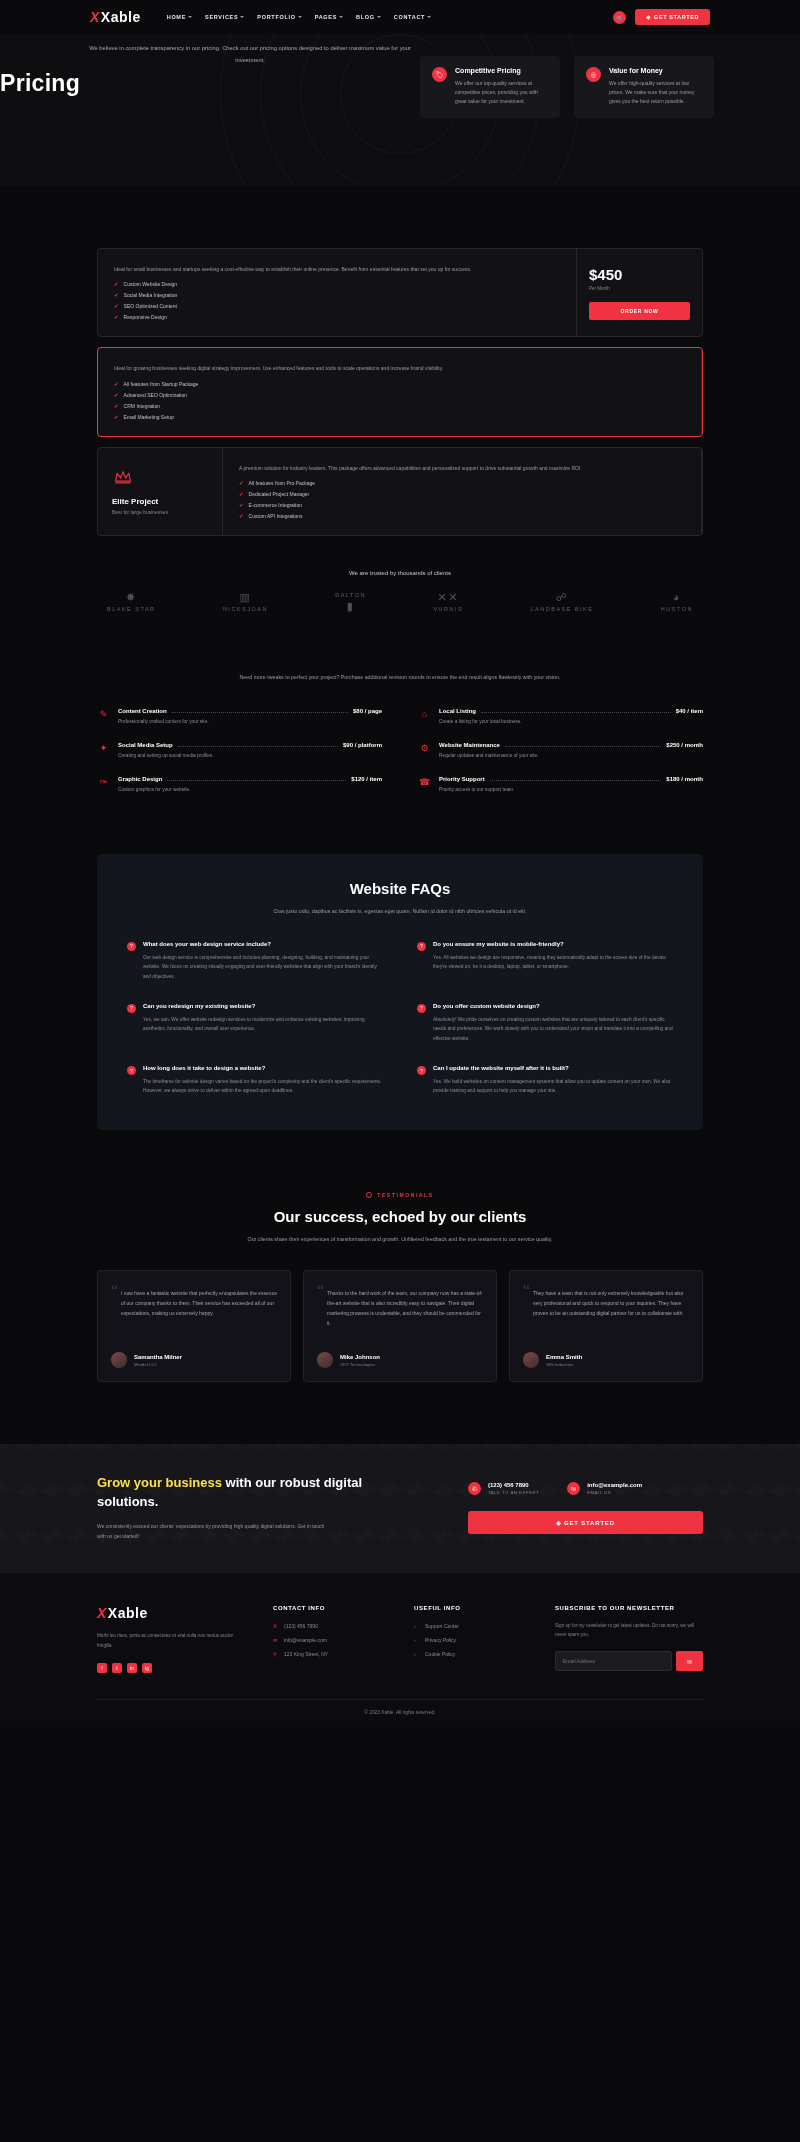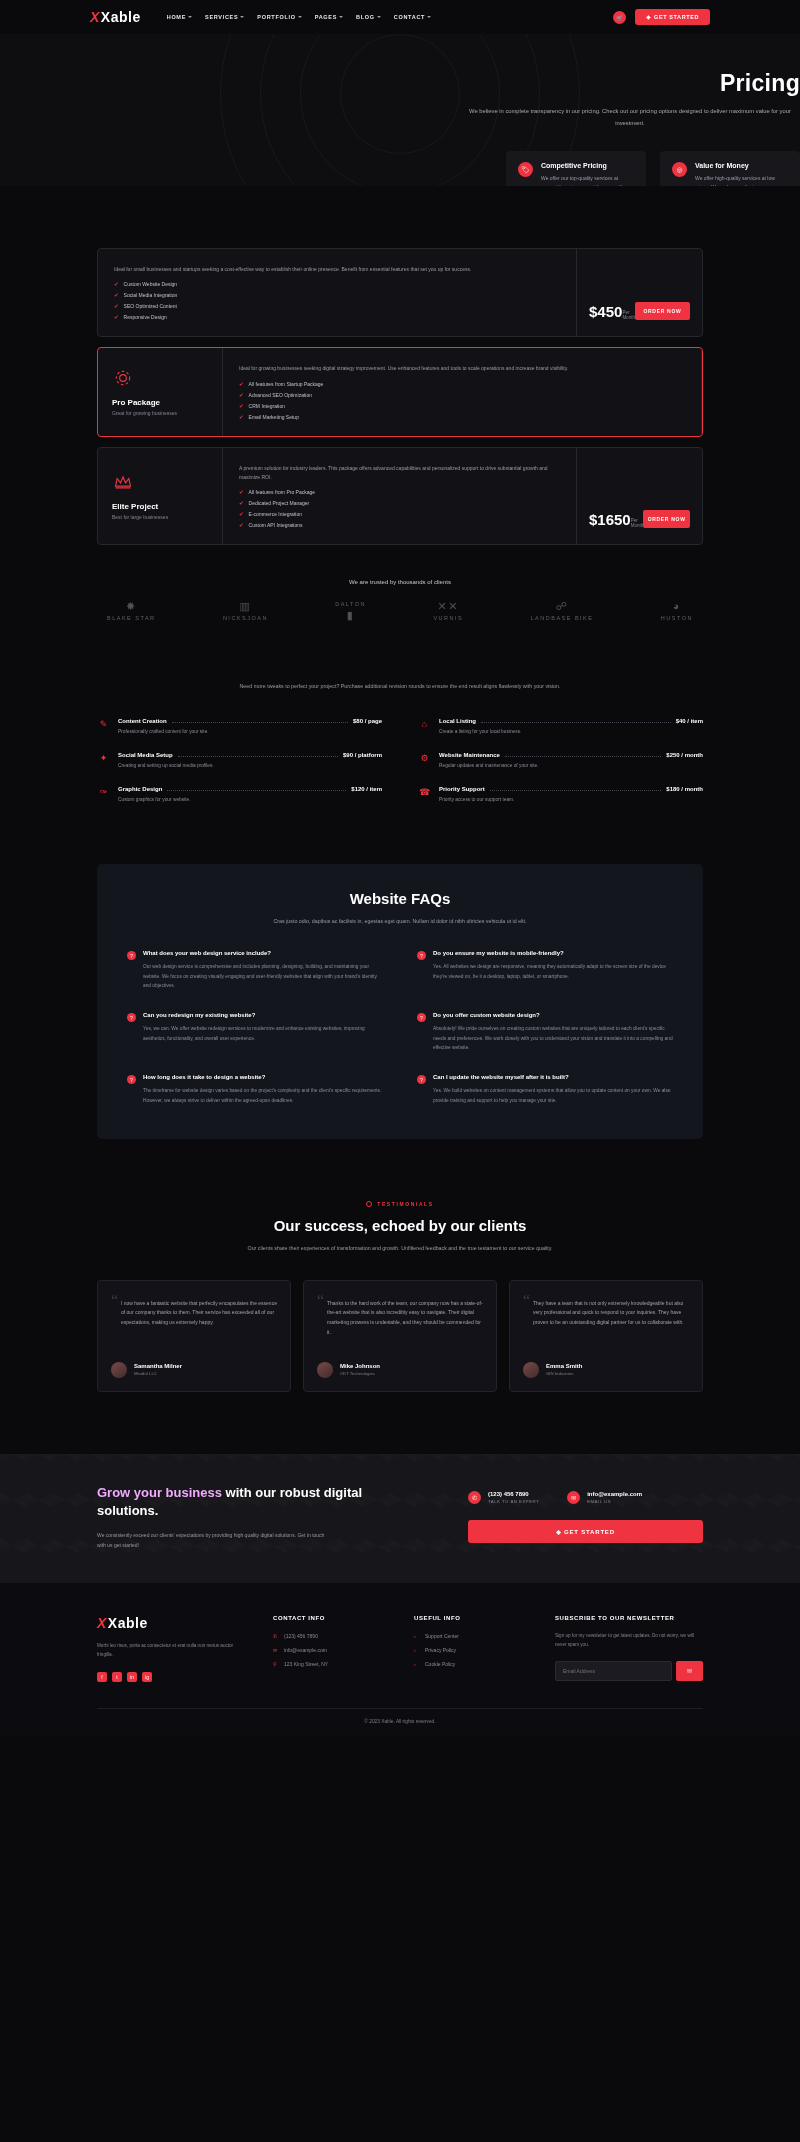--- a/index.html
+++ b/index.html
@@ -23,21 +23,21 @@
   .hdr-right { margin-left:auto; display:flex; align-items:center; gap:9px; }
   .hdr-circle { width:13px;height:13px;border-radius:50%;background:#ef3340;display:flex;align-items:center;justify-content:center;color:#fff;font-size:6px; }
   .btn-get {
     background:#ef3340; color:#fff; font-size:5.5px; font-weight:bold; letter-spacing:.6px;
     padding:5px 11px; border-radius:3px; display:flex; align-items:center; gap:3px; border:none;
   }
 
   
   .hero {
     position:relative; height:152px; background:#0e0e11;
-    display:flex; flex-direction:column; align-items:flex-end; overflow:hidden;
+    display:flex; flex-direction:row; align-items:flex-start; overflow:hidden;
   }
   .hero-rings { position:absolute; top:-60px; left:50%; transform:translateX(-50%); }
   .ring { position:absolute; border:1px solid rgba(255,255,255,0.045); border-radius:50%; left:50%; top:0; transform:translateX(-50%); }
   .hero h1 { position:relative; color:#fff; font-size:23px; font-weight:bold; margin-top:36px; letter-spacing:.3px; }
   .hero p { position:relative; font-size:5.8px; color:#a7a7b0; line-height:2.0; text-align:center; margin-top:9px; max-width:340px; }
   .hero-cards { position:relative; display:flex; gap:14px; margin-top:22px; }
   .hero-card {
     width:140px; background:#17171c; border-radius:4px; padding:11px 12px 13px 12px;
     display:flex; gap:8px; align-items:flex-start;
   }
@@ -54,21 +54,21 @@
   .plan.featured { border-color:#ef3340; }
   .plan-col-1 { width:125px; padding:16px 14px; border-right:1px solid #26262d; display:flex; flex-direction:column; justify-content:center; }
   .plan-icon { width:22px;height:20px; margin-bottom:10px; }
   .plan-name { color:#fff; font-size:8px; font-weight:bold; }
   .plan-sub { color:#85858f; font-size:5px; margin-top:3px; }
   .plan-col-2 { flex:1; padding:16px 16px; border-right:1px solid #26262d; }
   .plan-desc { font-size:5px; color:#9b9ba4; line-height:1.85; }
   .feat-list { margin-top:7px; display:flex; flex-direction:column; gap:5px; }
   .feat { font-size:5px; color:#c2c2ca; display:flex; align-items:center; gap:5px; }
   .tick { color:#ef3340; font-size:5.5px; }
-  .plan-col-3 { width:125px; padding:16px 12px; display:flex; align-items:flex-end; justify-content:center; }
+  .plan-col-3 { width:125px; padding:16px 12px; display:flex; flex-direction:column; align-items:flex-start; justify-content:center; }
   .price { color:#fff; font-size:15px; font-weight:bold; }
   .price-per { color:#85858f; font-size:4.5px; margin-top:3px; }
   .order-btn {
     margin-top:11px; width:100%; background:#ef3340; color:#fff; border:none;
     font-size:5px; font-weight:bold; letter-spacing:.7px; padding:6px 0; border-radius:2px;
   }
 
   
   .trusted { margin-top:34px; text-align:center; }
   .trusted-title { font-size:6px; color:#c7c7cf; }
@@ -118,21 +118,21 @@
     display:flex; align-items:center;
   }
   .cta-hex { position:absolute; inset:0; opacity:.5;
     background-image:
       linear-gradient(30deg, rgba(255,255,255,.02) 12%, transparent 12.5%, transparent 87%, rgba(255,255,255,.02) 87.5%),
       linear-gradient(150deg, rgba(255,255,255,.02) 12%, transparent 12.5%, transparent 87%, rgba(255,255,255,.02) 87.5%),
       linear-gradient(30deg, rgba(255,255,255,.02) 12%, transparent 12.5%, transparent 87%, rgba(255,255,255,.02) 87.5%);
     background-size:26px 46px; }
   .cta-left { position:relative; width:300px; }
   .cta-h { font-size:13px; font-weight:bold; color:#fff; line-height:1.45; }
-  .cta-h .accent { color:#f0abfc; }
+  .cta-h .accent { color:#fde047; }
   .cta-p { font-size:5px; color:#97979f; line-height:1.95; margin-top:10px; max-width:230px; }
   .cta-right { position:relative; margin-left:auto; width:235px; }
   .cta-contacts { display:flex; gap:28px; }
   .cc { display:flex; gap:7px; align-items:center; }
   .cc-ic { width:13px;height:13px;border-radius:50%;background:#ef3340;color:#fff;font-size:6px;display:flex;align-items:center;justify-content:center;flex:none; }
   .cc-v { color:#fff; font-size:6px; font-weight:bold; }
   .cc-l { color:#86868f; font-size:4.3px; margin-top:2px; letter-spacing:.5px; }
   .cta-btn { margin-top:16px; width:100%; background:#ef3340; color:#fff; border:none; padding:8px 0; border-radius:3px; font-size:6px; font-weight:bold; letter-spacing:.8px; }
 
   
@@ -251,28 +251,20 @@
           </div>
         </div>
         <div class="plan-col-3">
           <div class="price">$450</div>
           <div class="price-per">Per Month</div>
           <button class="order-btn">ORDER NOW</button>
         </div>
       </div>
 
       <div class="plan featured">
-        <div class="plan-col-1">
-          <svg class="plan-icon" viewBox="0 0 24 24" fill="none" stroke="#ef3340" stroke-width="1.4">
-            <circle cx="12" cy="12" r="4"></circle>
-              <circle cx="12" cy="12" r="8" stroke-dasharray="3 3"></circle>
-          </svg>
-          <div class="plan-name">Pro Package</div>
-          <div class="plan-sub">Great for growing businesses</div>
-        </div>
         <div class="plan-col-2">
           <div class="plan-desc">Ideal for growing businesses seeking digital strategy improvement. Use enhanced features and tools to scale operations and increase brand visibility.</div>
           <div class="feat-list">
             <div class="feat">
                 <span class="tick">✔</span>
                 <span>All features from Startup Package</span>
               </div>
             <div class="feat">
                 <span class="tick">✔</span>
                 <span>Advanced SEO Optimization</span>
@@ -311,25 +303,20 @@
               </div>
             <div class="feat">
                 <span class="tick">✔</span>
                 <span>E-commerce Integration</span>
               </div>
             <div class="feat">
                 <span class="tick">✔</span>
                 <span>Custom API Integrations</span>
               </div>
           </div>
-        </div>
-        <div class="plan-col-3">
-          <div class="price">$1650</div>
-          <div class="price-per">Per Month</div>
-          <button class="order-btn">ORDER NOW</button>
         </div>
       </div>
 
     </div>
 
     <div class="trusted">
       <div class="trusted-title">We are trusted by thousands of clients</div>
       <div class="logos">
         <div class="brand">
             <span class="glyph">✸</span>

